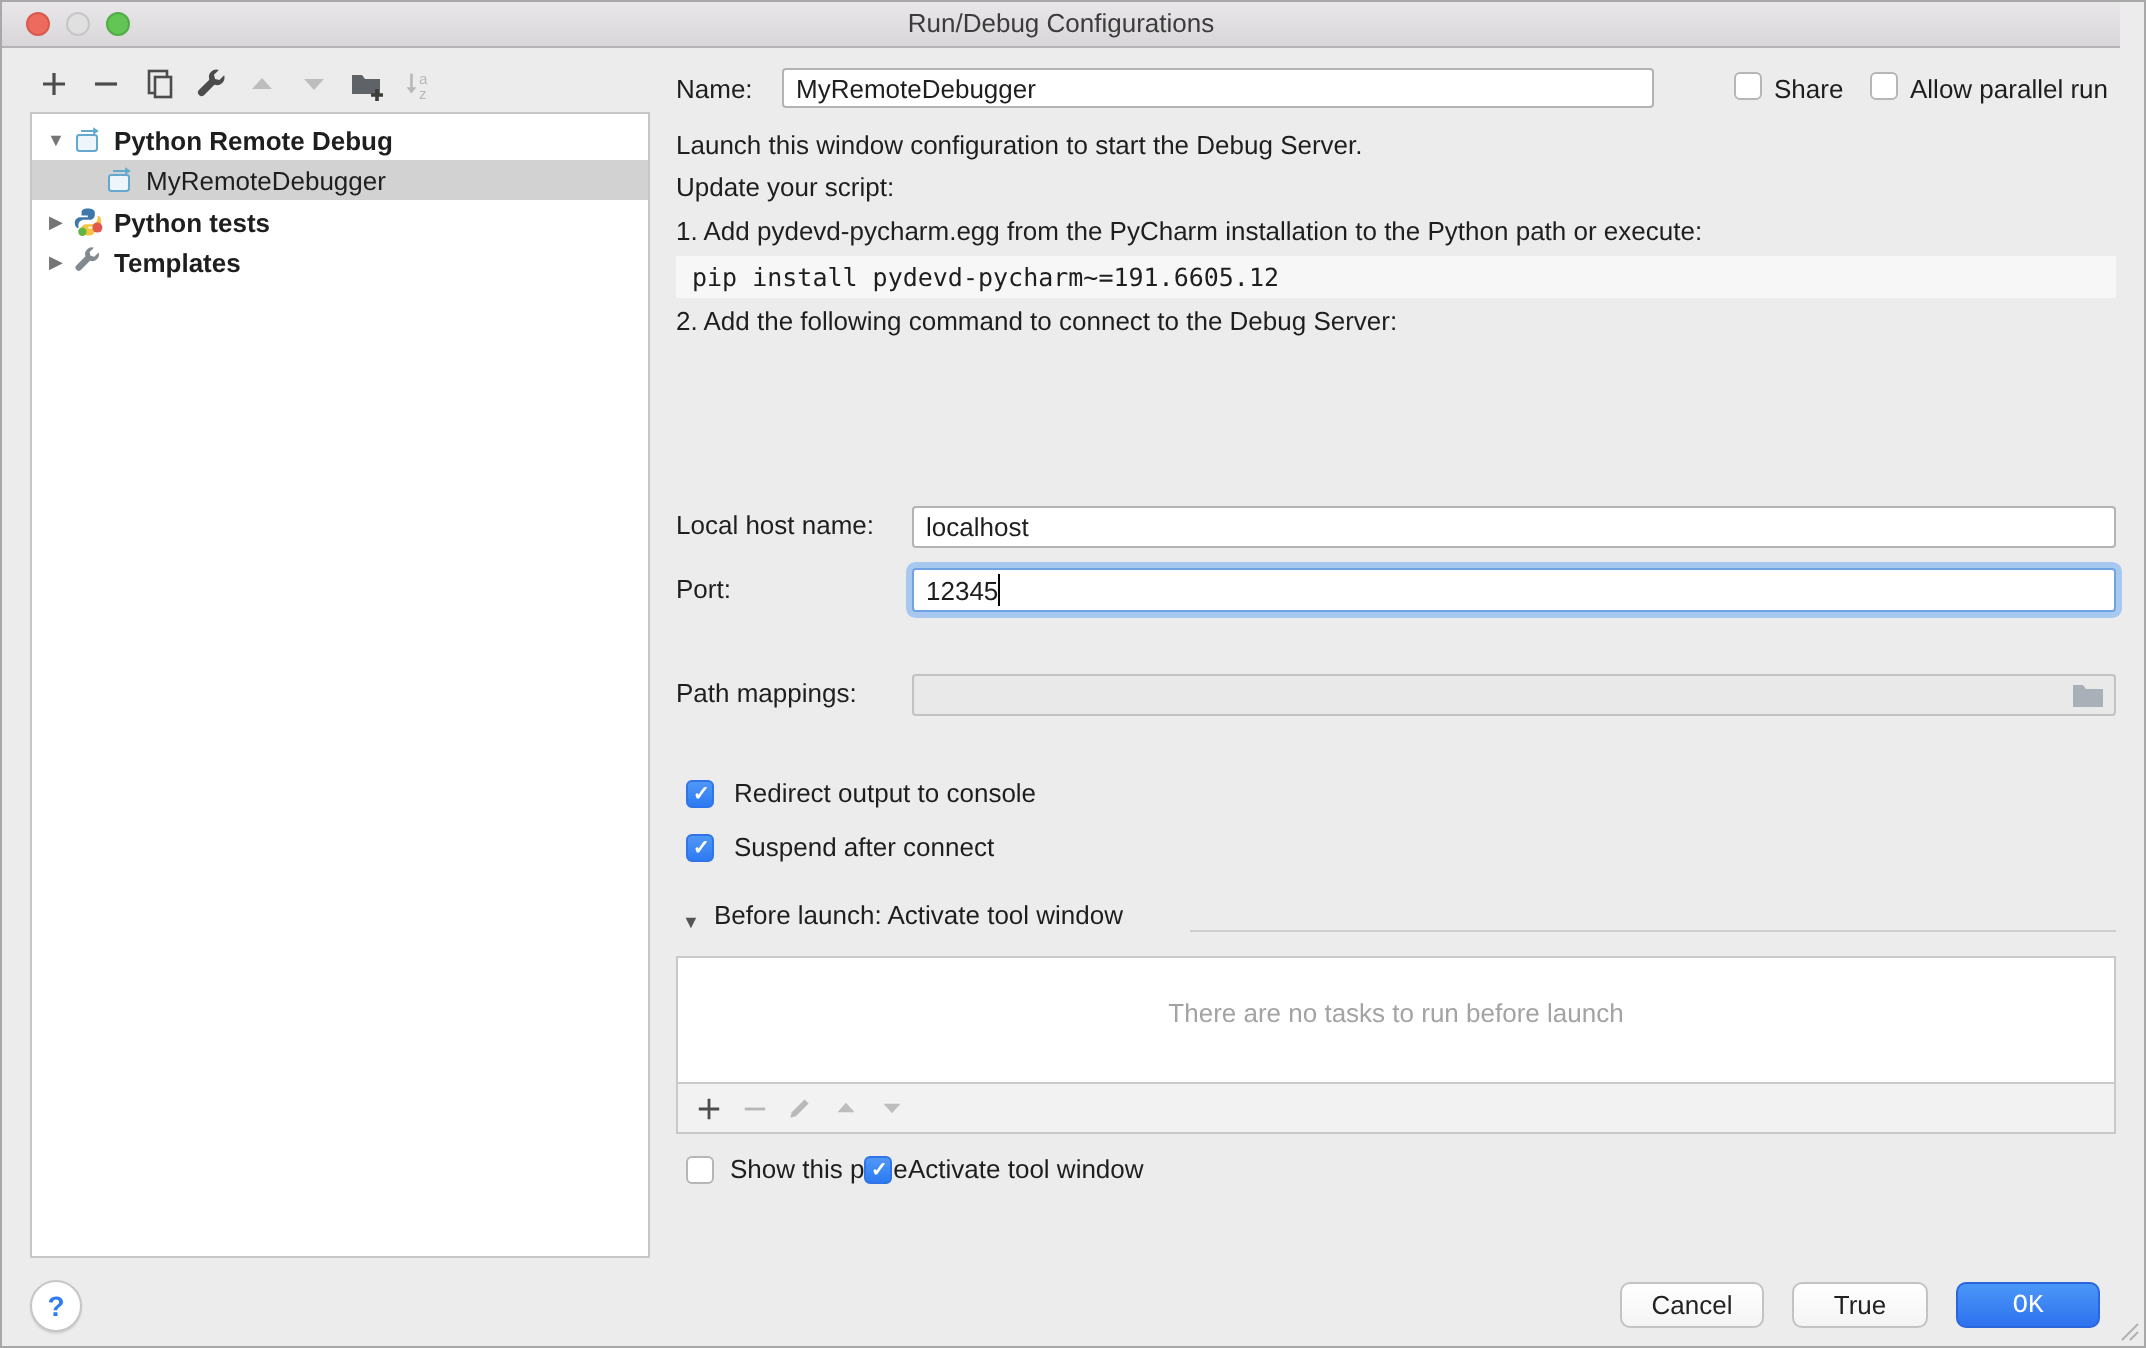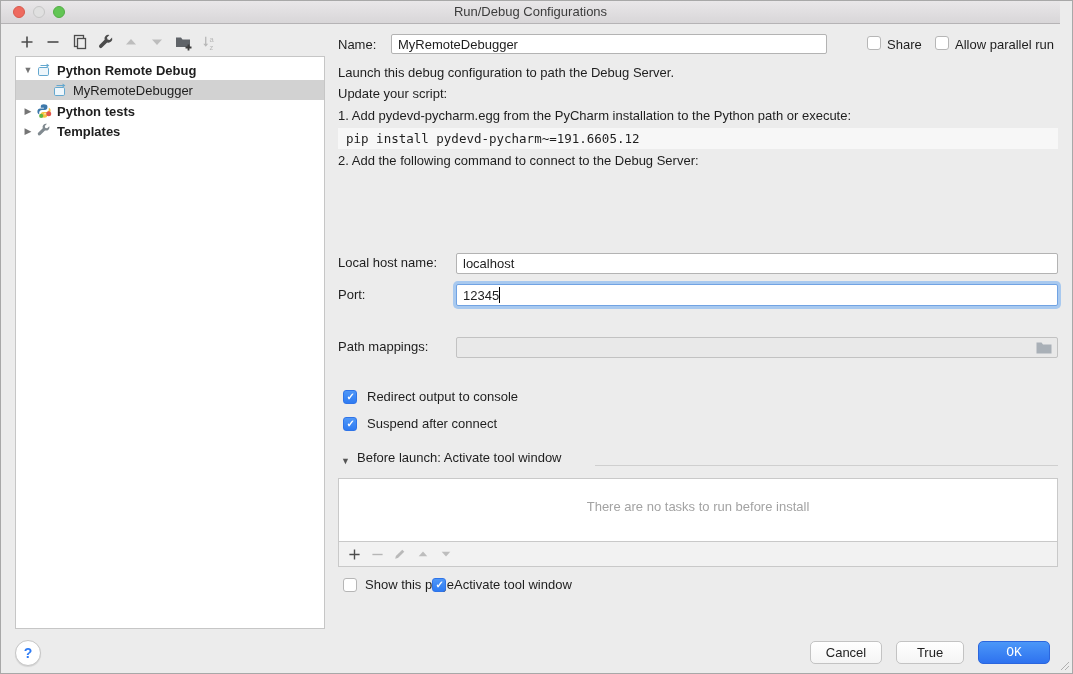--- a/index.html
+++ b/index.html
@@ -181,21 +181,21 @@
       </div>
     </div>
 
     <div class="txt" style="left:337px;top:14px">Name:</div>
     <input class="tf in-name" value="MyRemoteDebugger" style="">
     <span class="cb" style="left:866px;top:13px"></span>
     <div class="txt" style="left:886px;top:14px">Share</div>
     <span class="cb" style="left:934px;top:13px"></span>
     <div class="txt" style="left:954px;top:14px">Allow parallel run</div>
 
-    <div class="txt" style="left:337px;top:42px">Launch this debug configuration to path the Debug Server.</div>
+    <div class="txt" style="left:337px;top:42px">Launch this window configuration to start the Debug Server.</div>
     <div class="txt" style="left:337px;top:63px">Update your script:</div>
     <div class="txt" style="left:337px;top:85px">1. Add pydevd-pycharm.egg from the PyCharm installation to the Python path or execute:</div>
     <div class="codeblock code1">pip install pydevd-pycharm~=191.6605.12</div>
     <div class="txt" style="left:337px;top:130px">2. Add the following command to connect to the Debug Server:</div>
 
     <div class="txt" style="left:337px;top:232px">Local host name:</div>
     <input class="tf in-host" value="localhost" style="">
     <div class="txt" style="left:337px;top:264px">Port:</div>
     <input class="tf in-port" value="12345" style="">
     <div class="caret"></div>
@@ -211,21 +211,21 @@
 
     <span class="cb checked" style="left:342px;top:367px"></span>
     <div class="txt" style="left:366px;top:366px">Redirect output to console</div>
     <span class="cb checked" style="left:342px;top:394px"></span>
     <div class="txt" style="left:366px;top:393px">Suspend after connect</div>
 
     <span class="txt" style="left:340px;top:430px;font-size:9px;color:#555">▼</span>
     <div class="txt" style="left:356px;top:427px">Before launch: Activate tool window</div>
     <div class="bl-line"></div>
     <div class="task-box">
-      <div class="task-empty">There are no tasks to run before install</div>
+      <div class="task-empty">There are no tasks to run before launch</div>
     </div>
     <div class="task-toolbar">
       <span class="ttbtn">
         <svg width="13" height="13" viewBox="0 0 14 14">
             <path d="M7 1.5v11M1.5 7h11" stroke="#4c4c4c" stroke-width="1.5" fill="none"></path>
           </svg>
       </span>
       <span class="ttbtn">
         <svg width="13" height="13" viewBox="0 0 14 14">
             <path d="M1.5 7h11" stroke="#b6b6b6" stroke-width="1.5" fill="none"></path>

